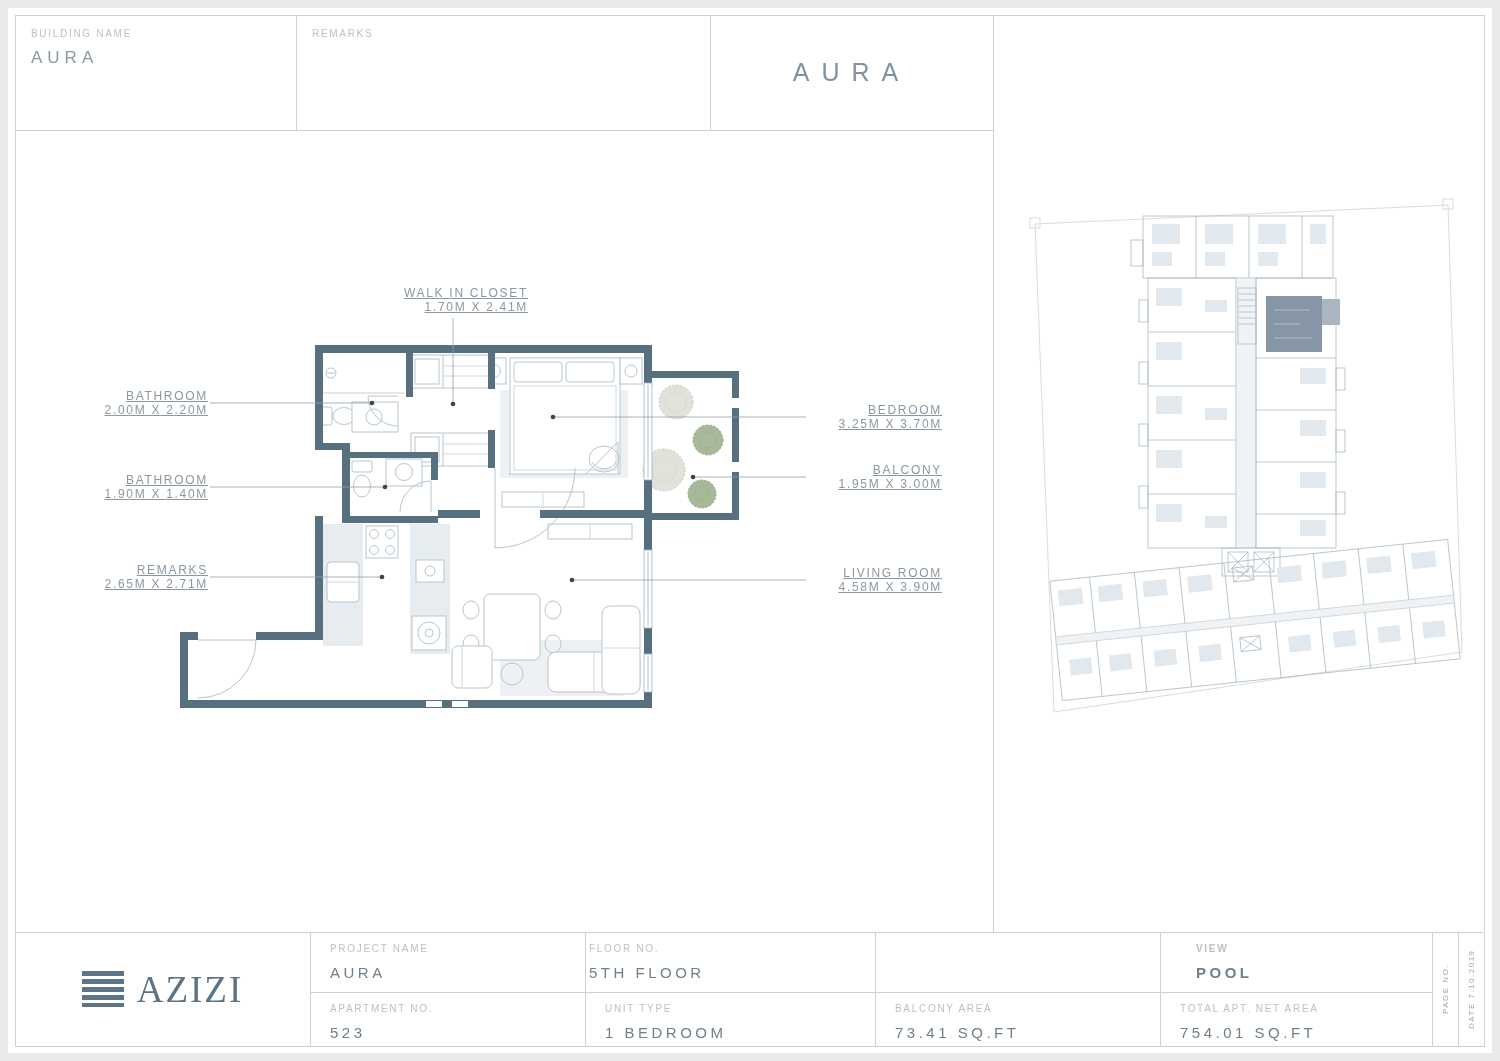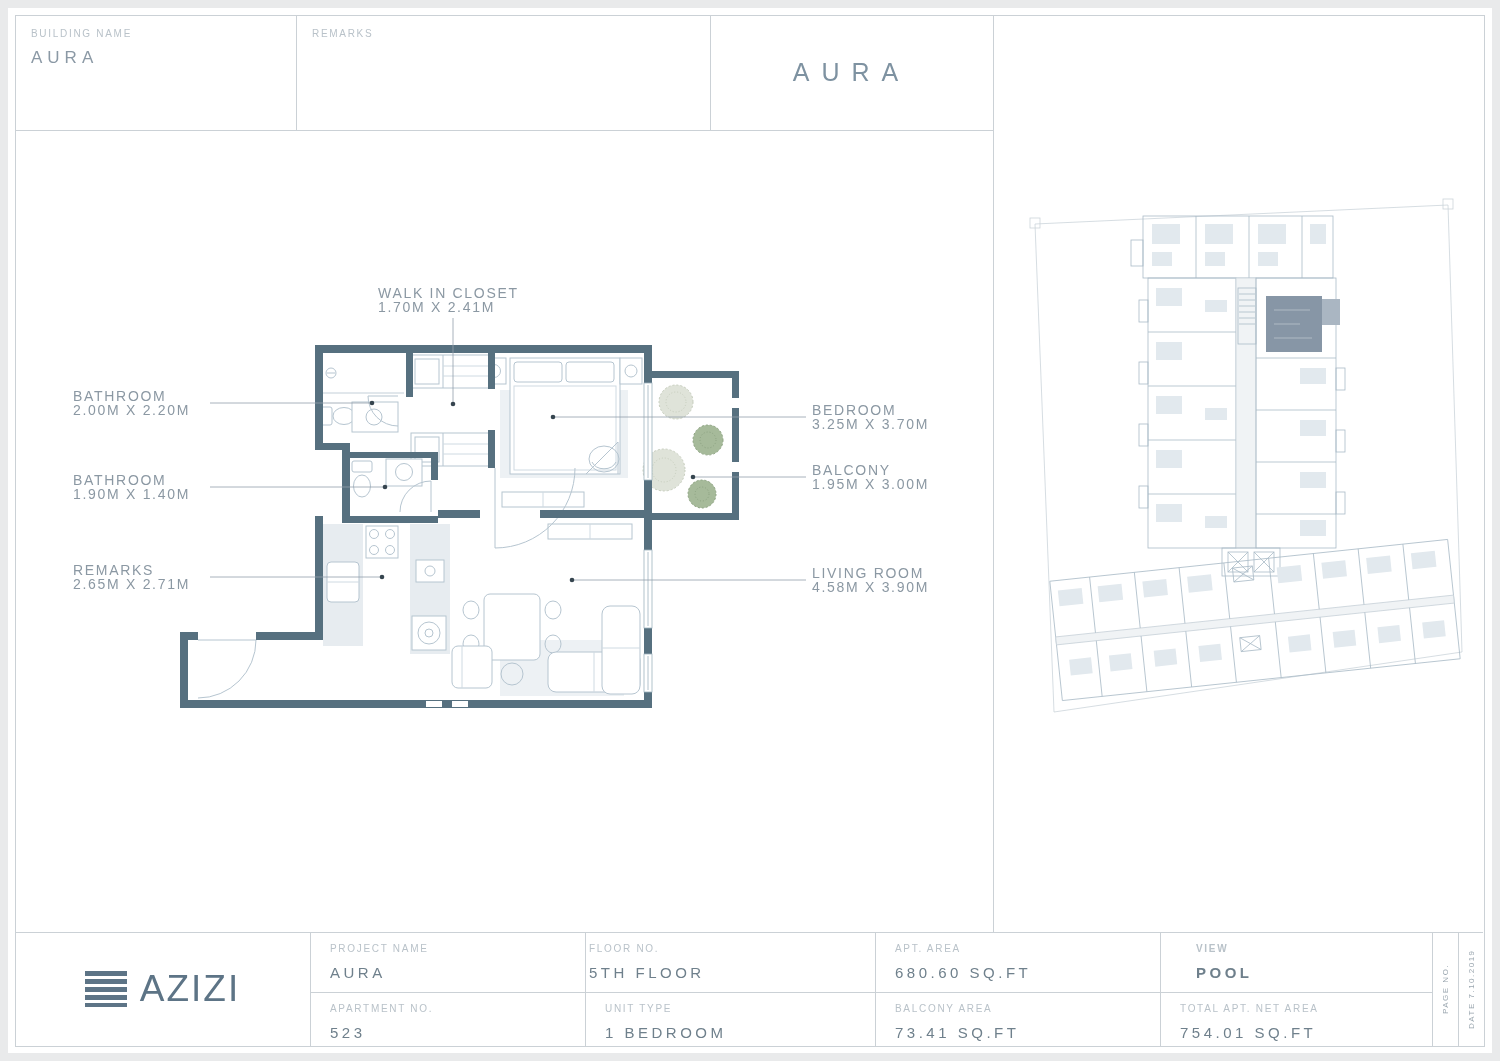--- a/index.html
+++ b/index.html
@@ -15,29 +15,29 @@
   .val{display:block;font-size:15px;letter-spacing:3.5px;color:#6f808c;white-space:nowrap;}
   .val-lg{display:block;font-size:17px;letter-spacing:5px;color:#8b99a5;margin-top:9px;}
   .title{font-size:25px;letter-spacing:12px;color:#7e92a1;}
 
   .hdr-cell{position:absolute;box-sizing:border-box;padding:13px 0 0 16px;}
   .hdr-title{display:flex;align-items:center;justify-content:center;padding:0;}
 
   .cell{position:absolute;box-sizing:border-box;padding:11px 0 0 20px;}
   .cell .val{margin-top:10px;}
 
-  .room-label{position:absolute;font-size:14px;letter-spacing:1.7px;color:#8b98a3;text-align:left;line-height:14px;white-space:nowrap;}
+  .room-label{position:absolute;font-size:12px;letter-spacing:1.7px;color:#8b98a3;text-align:right;line-height:14px;white-space:nowrap;text-decoration:underline;}
   .room-label div{white-space:nowrap;}
 
   .strip{position:absolute;display:flex;align-items:center;justify-content:center;
          writing-mode:vertical-rl;transform:rotate(180deg);
          font-size:8px;letter-spacing:1.5px;color:#9aa6af;}
 
   .logo{position:absolute;left:15px;top:932px;width:295px;height:114px;display:flex;align-items:center;justify-content:center;gap:11px;}
-  .logo-text{font-family:Liberation Sans, sans-serif;font-size:37px;color:#5d7486;letter-spacing:2px;}
+  .logo-text{font-family:Liberation Serif, serif;font-size:37px;color:#5d7486;letter-spacing:2px;}
 </style>
 </head>
 <body>
 
 <div class="page">
   <div class="paper"></div>
   <div class="frame"></div>
 
   <div class="vl" style="left:296px;top:15px;height:115px;"></div>
   <div class="vl" style="left:710px;top:15px;height:115px;"></div>
@@ -405,24 +405,20 @@
   </div>
 
   <div class="cell" style="left:310px;top:932px;width:275px;height:60px;">
     <span class="micro">PROJECT NAME</span>
     <span class="val">AURA</span>
   </div>
   <div class="cell" style="left:569px;top:932px;width:290px;height:60px;">
     <span class="micro">FLOOR NO.</span>
     <span class="val">5TH FLOOR</span>
   </div>
-  <div class="cell" style="left:875px;top:932px;width:285px;height:60px;">
-    <span class="micro">APT. AREA</span>
-    <span class="val">680.60 SQ.FT</span>
-  </div>
   <div class="cell" style="left:1176px;top:932px;width:272px;height:60px;font-weight:bold;">
     <span class="micro">VIEW</span>
     <span class="val">POOL</span>
   </div>
   <div class="cell" style="left:310px;top:992px;width:275px;height:54px;">
     <span class="micro">APARTMENT NO.</span>
     <span class="val">523</span>
   </div>
   <div class="cell" style="left:585px;top:992px;width:290px;height:54px;">
     <span class="micro">UNIT TYPE</span>

